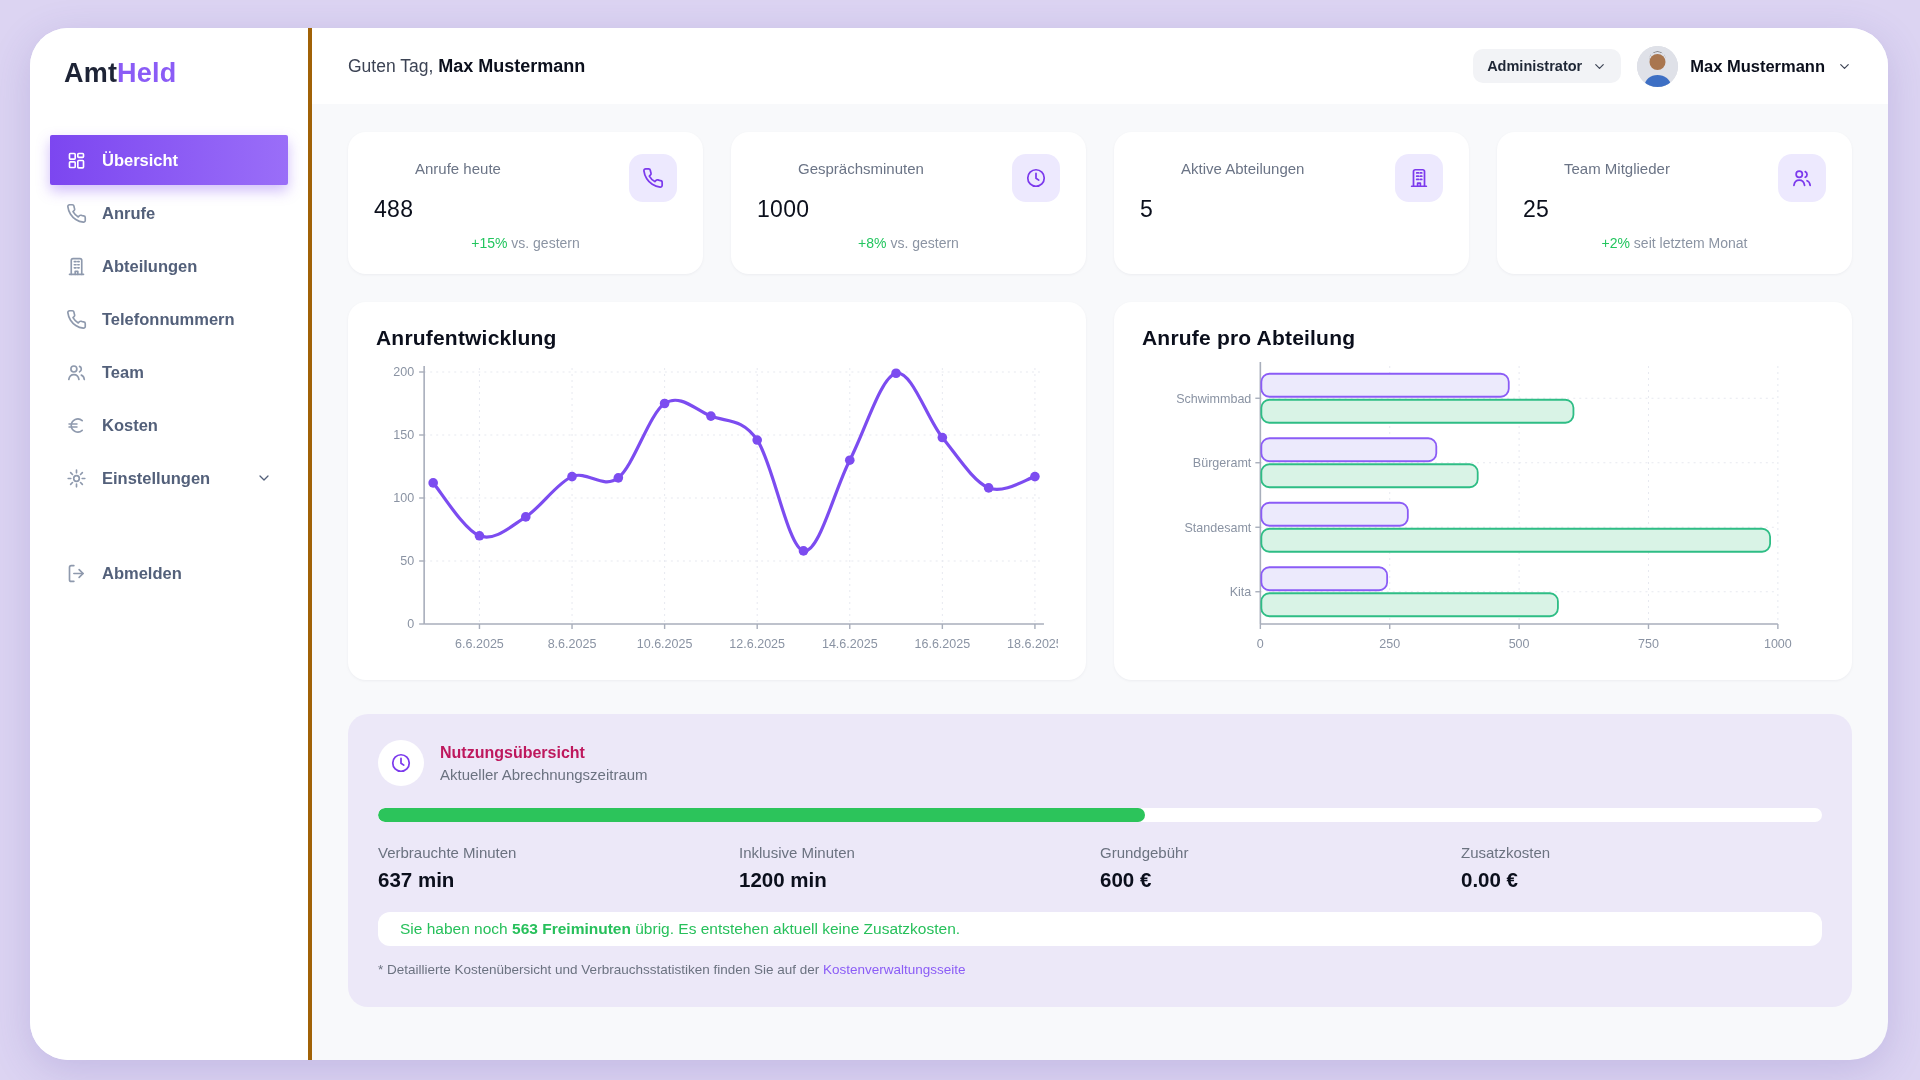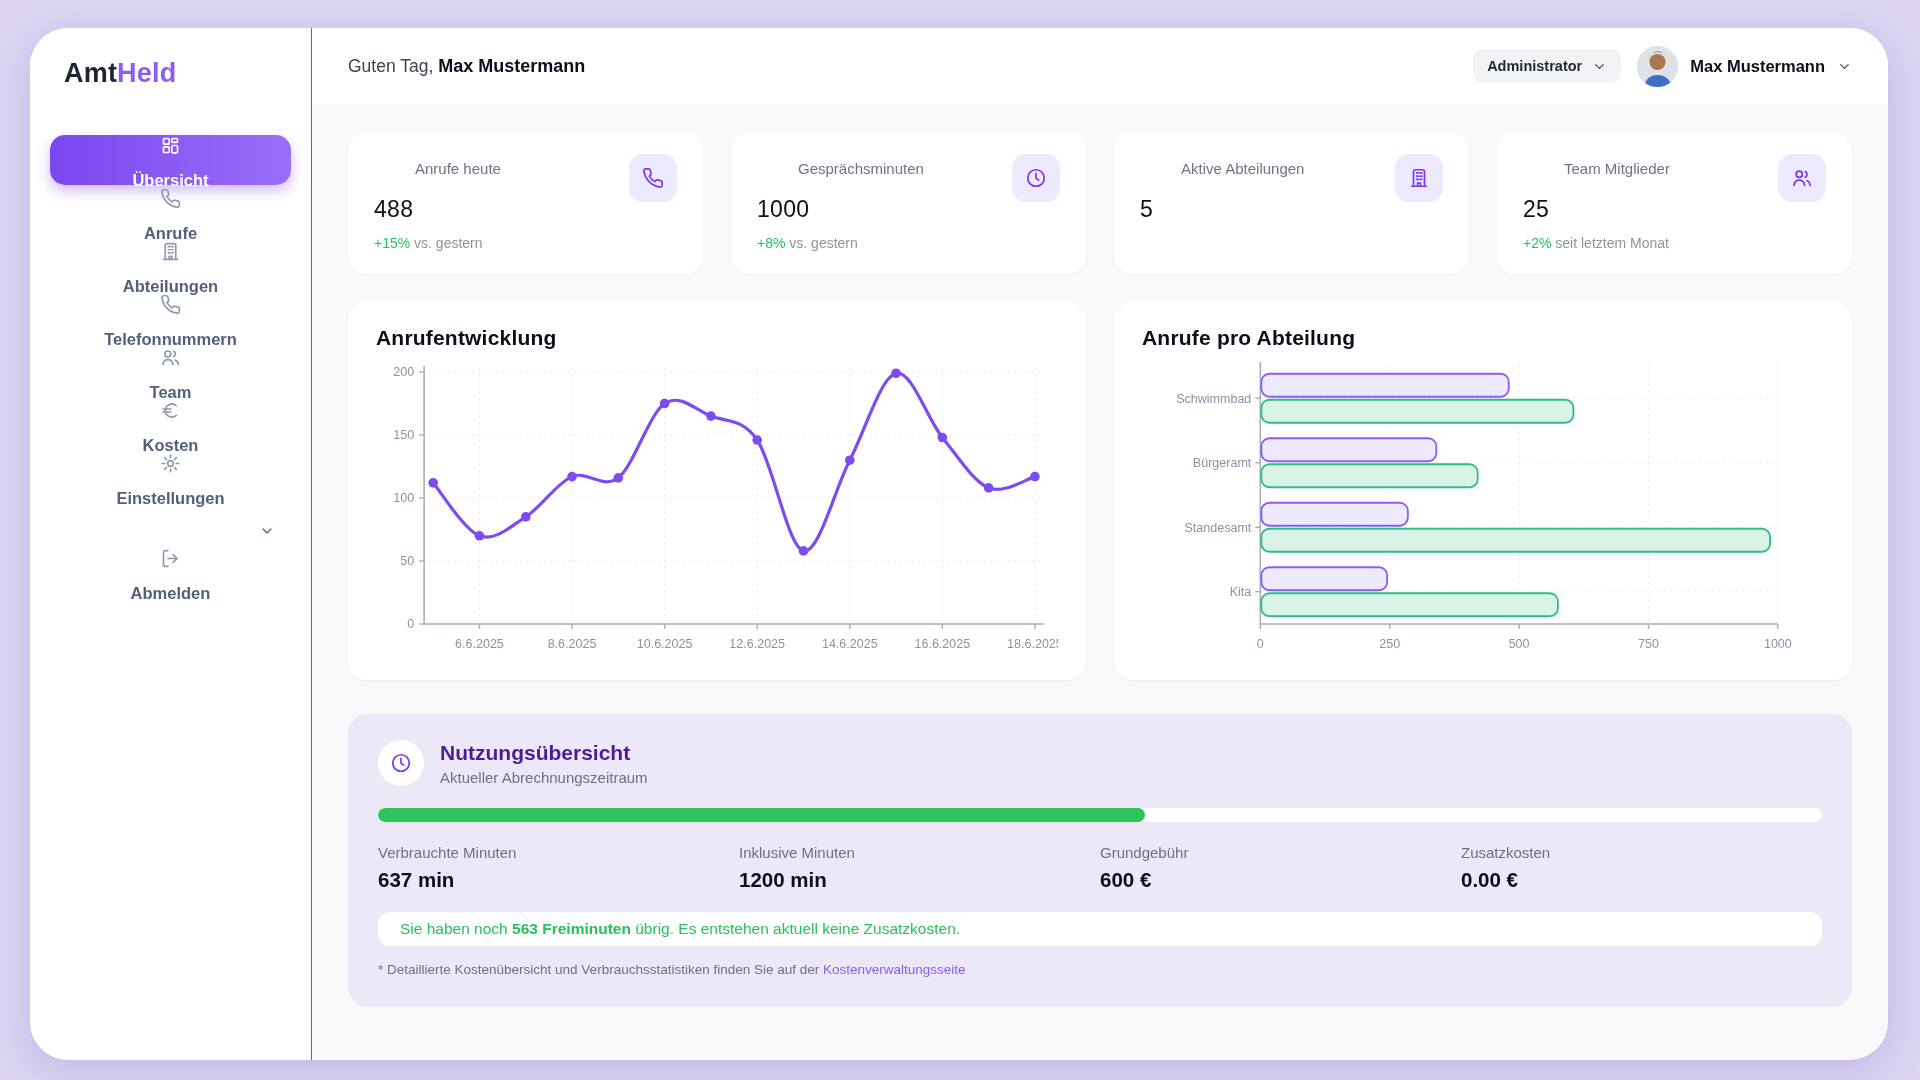--- a/index.html
+++ b/index.html
@@ -4,27 +4,27 @@
 <style>
   * { margin:0; padding:0; box-sizing:border-box; }
   html,body { width:1920px; height:1080px; overflow:hidden; }
   body { background:#dcd4f2; font-family:"Liberation Sans", sans-serif; color:#111827; }
 
   .frame { position:absolute; left:30px; top:28px; right:32px; bottom:20px;
            border-radius:38px; overflow:hidden; background:#f8f9fb; display:flex;
            box-shadow:0 10px 40px rgba(80,60,160,.18); }
 
   
-  .sidebar { width:282px; min-width:282px; background:#ffffff; border-right:1px solid #a16207;
+  .sidebar { width:282px; min-width:282px; background:#ffffff; border-right:4px solid #a16207;
              padding:30px 20px 24px; display:flex; flex-direction:column; }
   .logo { font-size:27px; font-weight:700; letter-spacing:.2px; padding-left:14px; color:#1e2436; }
   .logo .brand-suffix { color:#8b5cf6; font-weight:600; }
   .nav { margin-top:46px; display:flex; flex-direction:column; gap:3px; }
   .nav-item { display:flex; align-items:center; gap:15px; height:50px; padding:0 16px;
-              border-radius:15px; color:#53607a; font-size:16.5px; font-weight:600; cursor:pointer;flex-direction:column; }
+              border-radius:2px; color:#53607a; font-size:16.5px; font-weight:600; cursor:pointer; }
   .nav-item .ic { width:21px; height:21px; color:#8e99ad; display:flex; }
   .nav-item.active { background:linear-gradient(90deg,#7c46f0,#9a6ef8); color:#ffffff;
                      box-shadow:0 6px 14px rgba(124,70,240,.35); }
   .nav-item.active .ic { color:#ffffff; }
   .nav-item .chev { margin-left:auto; width:16px; height:16px; color:#53607a; }
   .logout { margin-top:42px; }
   svg.stroke { fill:none; stroke:currentColor; stroke-width:1.9; stroke-linecap:round; stroke-linejoin:round; width:100%; height:100%; }
 
   
   .main { flex:1; display:flex; flex-direction:column; overflow:hidden; }
@@ -45,37 +45,37 @@
   
   .stats-grid { display:grid; grid-template-columns:repeat(4,1fr); gap:28px; }
   .stat-card { background:#ffffff; border-radius:18px; padding:22px 26px; height:142px;
                box-shadow:0 1px 3px rgba(25,28,50,.05); }
   .stat-top { display:flex; justify-content:space-between; align-items:flex-start;margin-left:41px; }
   .stat-label { font-size:15px; color:#6b7486; padding-top:6px; }
   .icon-chip { width:48px; height:48px; border-radius:14px; background:#ede9fe; color:#7c3aed;
                display:flex; align-items:center; justify-content:center; }
   .icon-chip .ic { width:22px; height:22px; }
   .stat-value { font-size:23px; font-weight:400; color:#0b0f1c; margin-top:-6px; letter-spacing:.3px; }
-  .stat-delta { font-size:14px; color:#8b94a3; margin-top:12px; }
+  .stat-delta { font-size:14px; color:#8b94a3; margin-top:12px;text-align:center; }
   .stat-delta .green { color:#22c55e; }
 
   
   .charts-grid { display:grid; grid-template-columns:1fr 1fr; gap:28px; margin-top:28px; }
   .chart-card { background:#ffffff; border-radius:18px; padding:24px 28px 14px;
                 box-shadow:0 1px 3px rgba(25,28,50,.05); }
   .chart-title { font-size:21px; font-weight:800; color:#0b0f1c; letter-spacing:.2px; }
   .chart-card svg { width:100%; height:312px; display:block; margin-top:4px; }
 
   
   .usage { margin-top:34px; background:#ece8f8; border-radius:20px; padding:26px 30px 30px; }
   .usage-head { display:flex; align-items:center; gap:16px; }
   .usage-icon { width:46px; height:46px; border-radius:50%; background:#ffffff; color:#7c3aed;
                 display:flex; align-items:center; justify-content:center; }
   .usage-icon .ic { width:22px; height:22px; }
-  .usage-title { font-size:21px; font-weight:800; color:#4c1d95; }
+  .usage-title { font-size:16px; font-weight:800; color:#be185d; }
   .usage-sub { font-size:15px; color:#6b7280; margin-top:4px; }
   .progress-track { margin-top:22px; height:14px; border-radius:99px; background:#ffffff; overflow:hidden; }
   .progress-fill { height:100%; border-radius:99px; background:#2cc45b; }
   .usage-stats { margin-top:22px; display:grid; grid-template-columns:1fr 1fr 1fr 1fr; row-gap:20px; }
   .u-label { font-size:15px; color:#6b7280; }
   .u-value { font-size:20.5px; font-weight:800; color:#0b0f1c; margin-top:7px; }
   .usage-msg { margin-top:20px; background:#ffffff; border-radius:12px; padding:8px 22px;
                font-size:15.5px; color:#27c05b; }
   .usage-msg b { font-weight:800; }
   .footnote { margin-top:16px; font-size:13.5px; color:#6b7280; }

